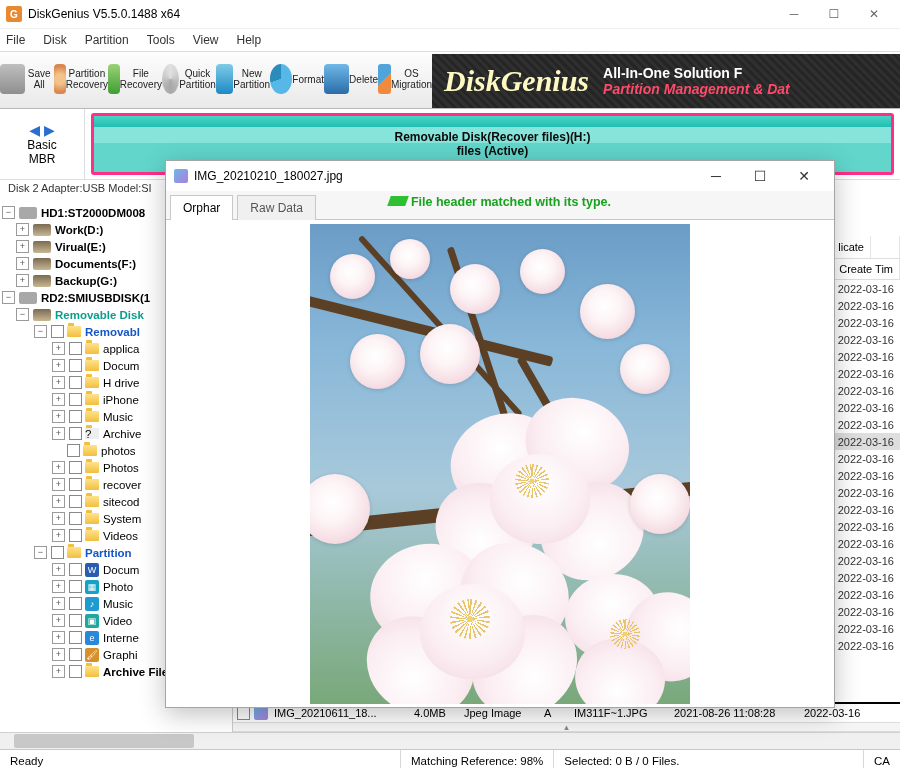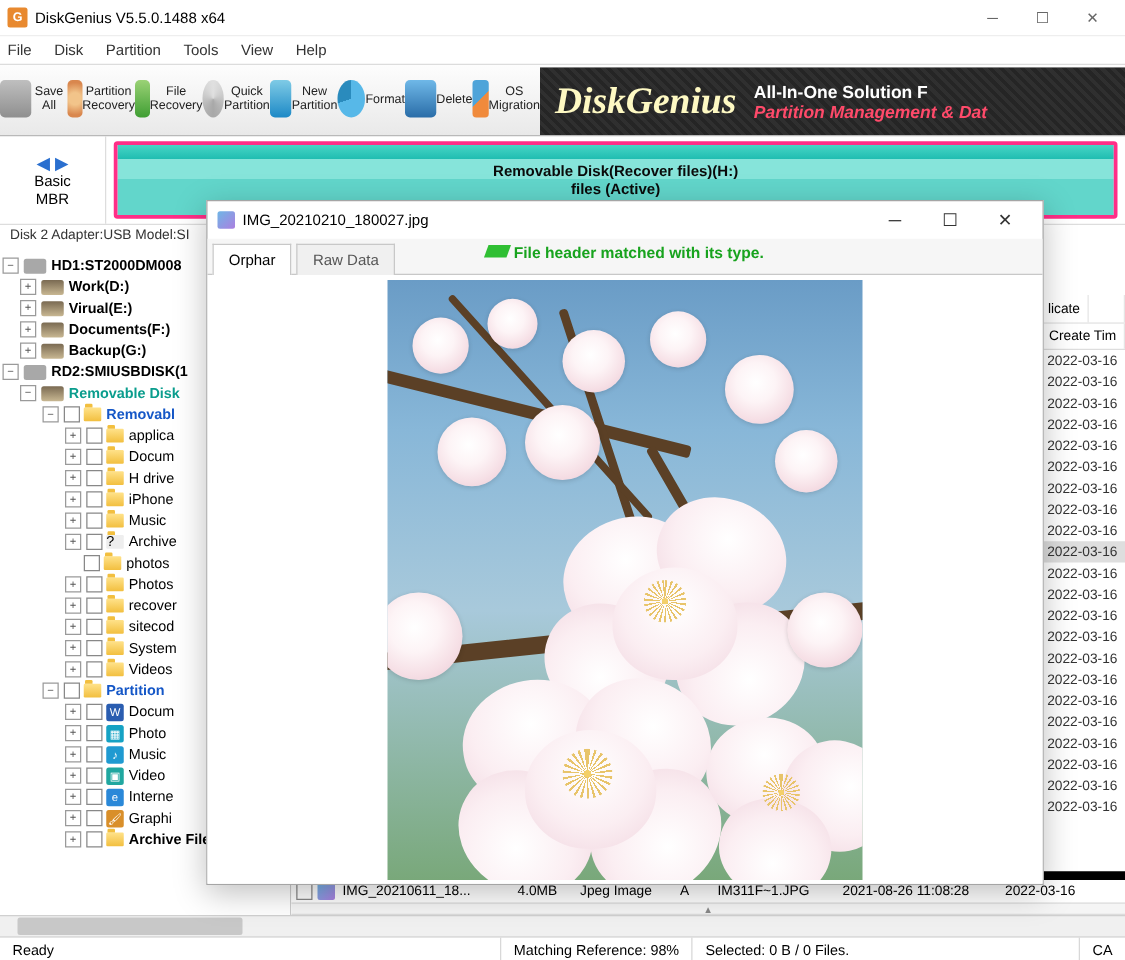--- a/index.html
+++ b/index.html
@@ -55,21 +55,21 @@
 .tnode[data-depth="2"]{padding-left:34px}
 .tnode[data-depth="3"]{padding-left:52px}
 
 .right{flex:1;display:flex;flex-direction:column;overflow:hidden;background:#fff}
 .right .hdr{height:22px;background:#fff;border-bottom:1px solid #ddd;display:flex;align-items:center;font-size:11px}
 .right .hdr span{padding:0 6px;border-right:1px solid #e5e5e5;height:100%;display:flex;align-items:center}
 .rows{flex:1;overflow:hidden}
 .row{display:flex;align-items:center;height:17px;font-size:11px;color:#333;white-space:nowrap}
 .row .date{margin-left:auto;padding-right:6px}
 .row.sel{background:#dedede}
-.frow{height:18px;display:flex;align-items:center;font-size:11px;padding-left:4px;border-top:7px solid #000000}
+.frow{height:18px;display:flex;align-items:center;font-size:11px;padding-left:4px;border-top:2px solid #000000}
 .frow .chk{margin-right:4px}
 .frow .img{width:14px;height:14px;background:linear-gradient(135deg,#6fb6e6,#ab7fe0);margin-right:6px;border-radius:2px}
 .sep{height:8px;background:#f5f5f5;border-top:1px solid #dcdcdc;border-bottom:1px solid #dcdcdc;display:flex;align-items:center;justify-content:center;color:#888;font-size:9px}
 .hscroll{height:16px;background:#f0f0f0;border-top:1px solid #d0d0d0;position:relative}
 .hscroll .thumb{position:absolute;left:14px;top:1px;width:180px;height:14px;background:#c8c8c8;border-radius:2px}
 
 .status{height:22px;border-top:1px solid #c9c9c9;display:flex;align-items:center;font-size:11.5px}
 .status div{padding:0 10px;border-right:1px solid #d8d8d8;height:100%;display:flex;align-items:center}
 .status div:first-child{width:380px}
 

